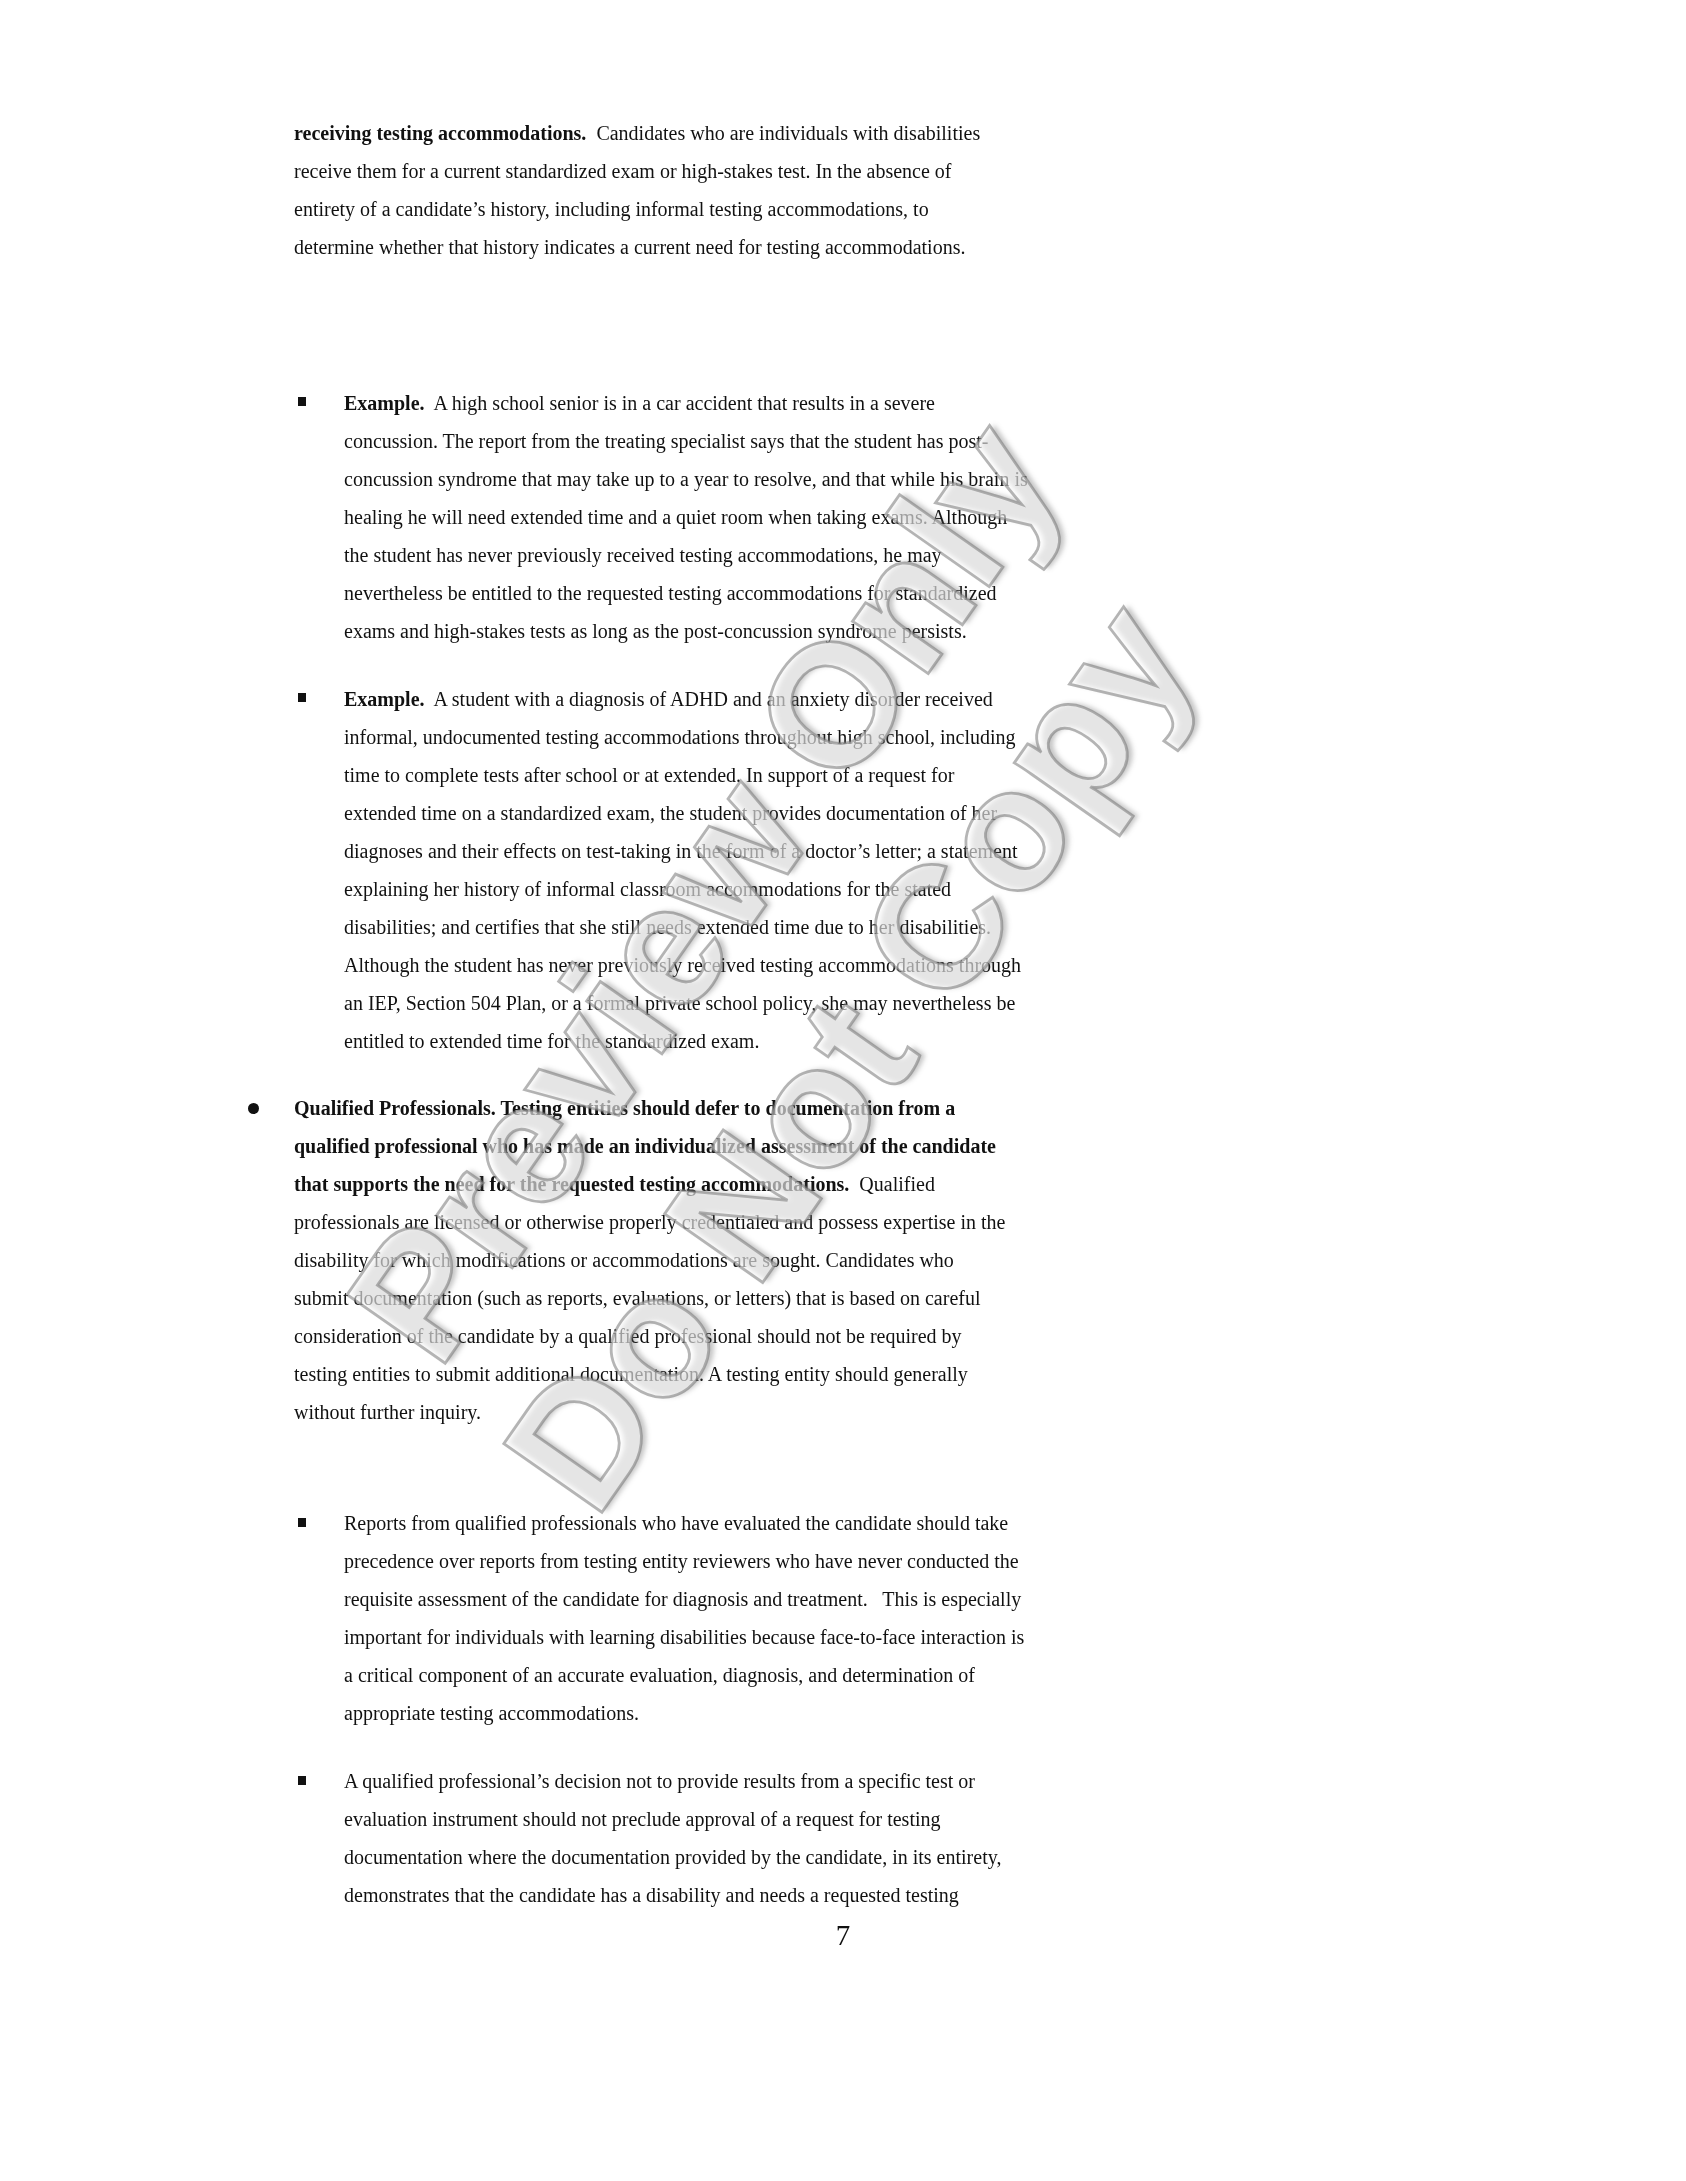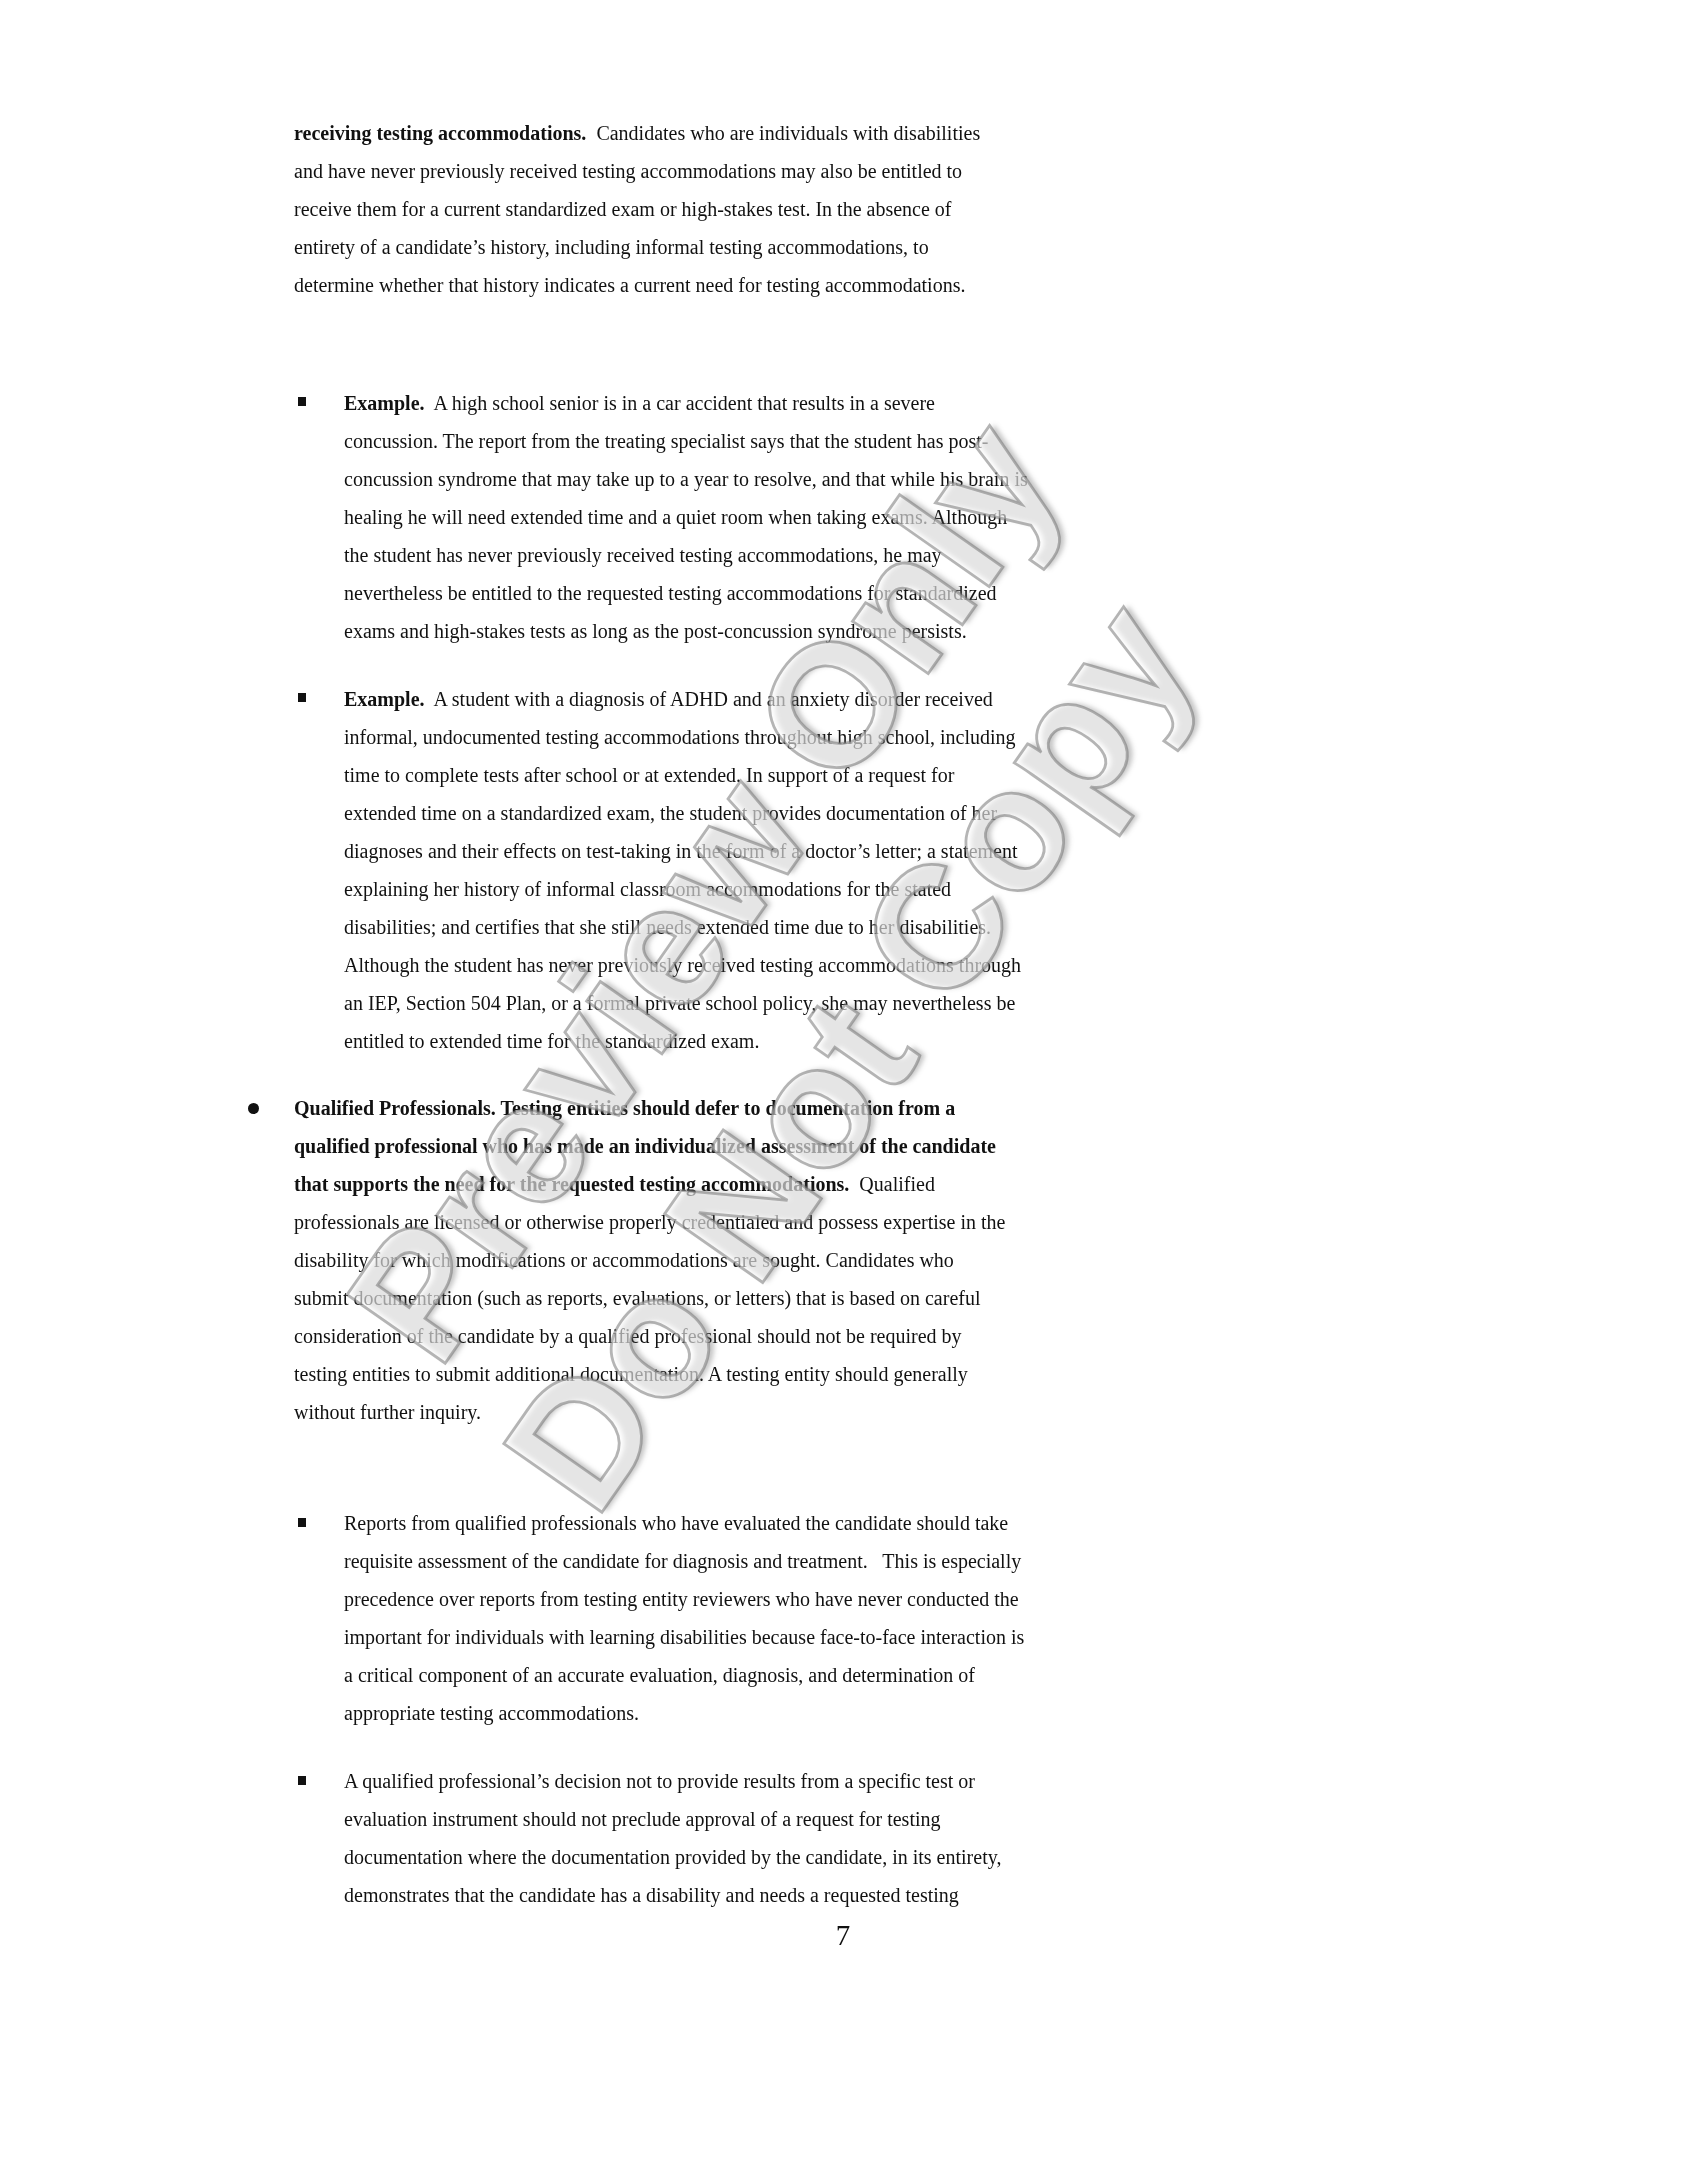--- a/index.html
+++ b/index.html
@@ -32,21 +32,20 @@
     white-space: nowrap; transform-origin: center center; pointer-events: none;
   }
 </style>
 </head>
 <body>
 
 <div class="page">
 
   <div class="para text" style="top:114px;">
     <span class="line"><b>receiving testing accommodations.</b><span style="white-space:pre">  Candidates who are individuals with disabilities</span></span>
-    <span class="line">and have never previously received testing accommodations may also be entitled to</span>
     <span class="line">receive them for a current standardized exam or high-stakes test.  In the absence of</span>
     <span class="line">entirety of a candidate’s history, including informal testing accommodations, to</span>
     <span class="line">determine whether that history indicates a current need for testing accommodations.</span>
   </div>
 
   <div class="sq-bullet" style="left:298px; top:397px;"></div>
   <div class="item text" style="top:384px;">
     <span class="line"><b>Example.</b><span style="white-space:pre">  A high school senior is in a car accident that results in a severe</span></span>
     <span class="line">concussion.  The report from the treating specialist says that the student has post-</span>
     <span class="line">concussion syndrome that may take up to a year to resolve, and that while his brain is</span>
@@ -79,22 +78,22 @@
     <span class="line">disability for which modifications or accommodations are sought.  Candidates who</span>
     <span class="line">submit documentation (such as reports, evaluations, or letters) that is based on careful</span>
     <span class="line">consideration of the candidate by a qualified professional should not be required by</span>
     <span class="line">testing entities to submit additional documentation.  A testing entity should generally</span>
     <span class="line">without further inquiry.</span>
   </div>
 
   <div class="sq-bullet" style="left:298px; top:1518px;"></div>
   <div class="item text" style="top:1504px;">
     <span class="line">Reports from qualified professionals who have evaluated the candidate should take</span>
+    <span class="line">precedence over reports from testing entity reviewers who have never conducted the</span>
     <span class="line" style="white-space:pre">requisite assessment of the candidate for diagnosis and treatment.   This is especially</span>
-    <span class="line">precedence over reports from testing entity reviewers who have never conducted the</span>
     <span class="line">important for individuals with learning disabilities because face-to-face interaction is</span>
     <span class="line">a critical component of an accurate evaluation, diagnosis, and determination of</span>
     <span class="line">appropriate testing accommodations.</span>
   </div>
 
   <div class="sq-bullet" style="left:298px; top:1776px;"></div>
   <div class="item text" style="top:1762px;">
     <span class="line">A qualified professional’s decision not to provide results from a specific test or</span>
     <span class="line">evaluation instrument should not preclude approval of a request for testing</span>
     <span class="line">documentation where the documentation provided by the candidate, in its entirety,</span>

